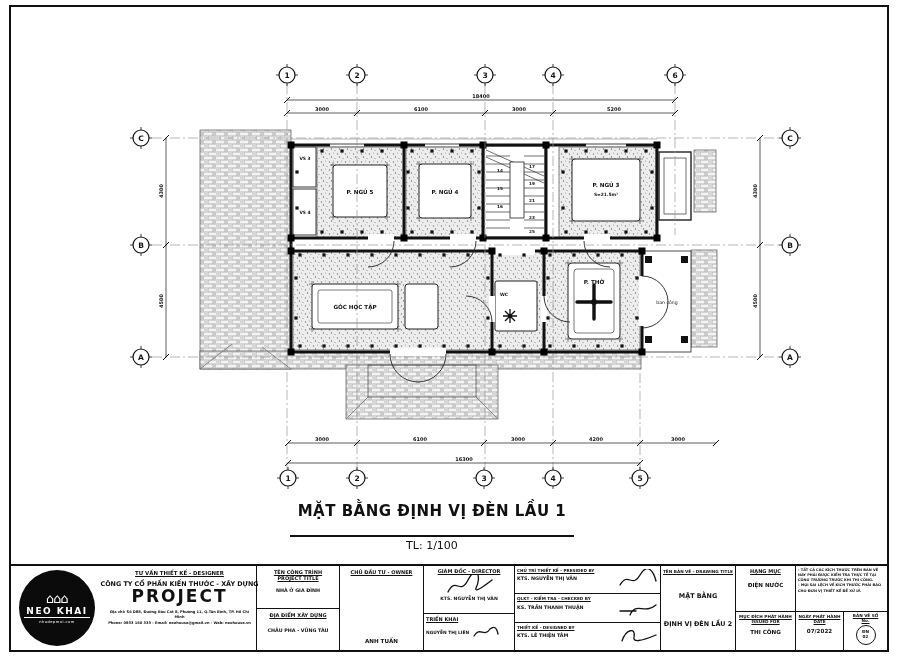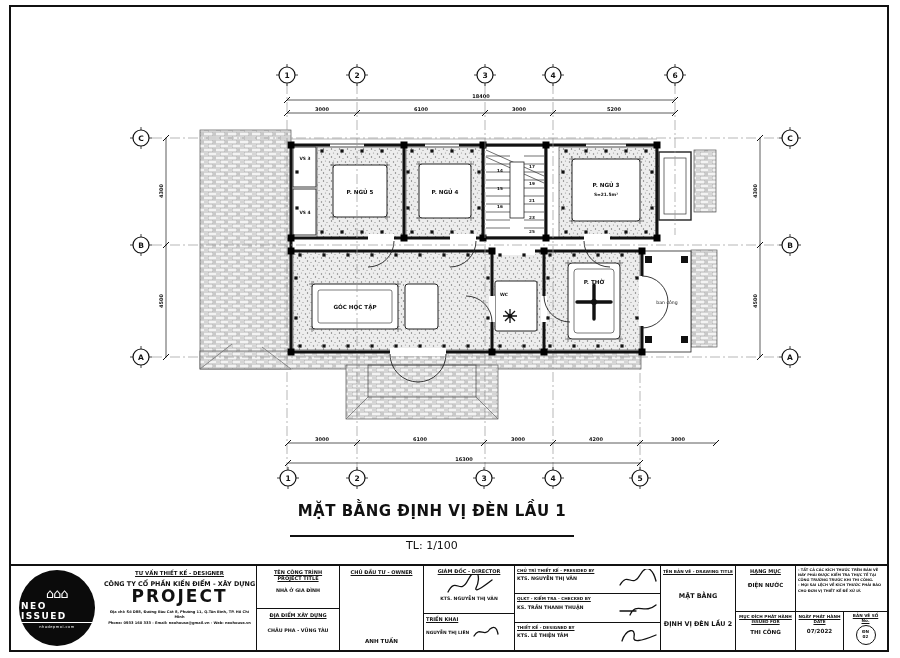--- a/index.html
+++ b/index.html
@@ -514,28 +514,28 @@
   <div class="plan-title">
     <span class="t">MẶT BẰNG ĐỊNH VỊ ĐÈN LẦU 1</span>
     <div class="s">TL: 1/100</div>
   </div>
 
   <div class="tblock">
 
     <div class="col c-logo">
       <div class="logo-circle">
         <div class="logo-houses">⌂⌂⌂</div>
-        <div class="logo-name">NEO ISSUED</div>
+        <div class="logo-name">NEO KHAI</div>
         <div class="logo-tag">nhadepmoi.com</div>
       </div>
     </div>
 
     <div class="col c-company">
       <div class="co-role">TƯ VẤN THIẾT KẾ - DESIGNER</div>
-      <div class="co-pre">CÔNG TY CỔ PHẦN KIẾN ĐIỂM - XÂY DỰNG</div>
+      <div class="co-pre">CÔNG TY CỔ PHẦN KIẾN THƯỚC - XÂY DỰNG</div>
       <div class="co-brand">PROJECT</div>
       <div class="co-addr">
         <div>Địa chỉ: Số D88, Đường Bàu Cát 8, Phường 11, Q.Tân Bình, TP. Hồ Chí Minh</div>
         <div>Phone: 0933 160 333 - Email: neohouse@gmail.vn - Web: neohouse.vn</div>
       </div>
     </div>
 
     <div class="col c-project">
       <div class="cellpad rowline" style="height:43px;box-sizing:border-box;">
         <div class="hdr">TÊN CÔNG TRÌNH</div>

